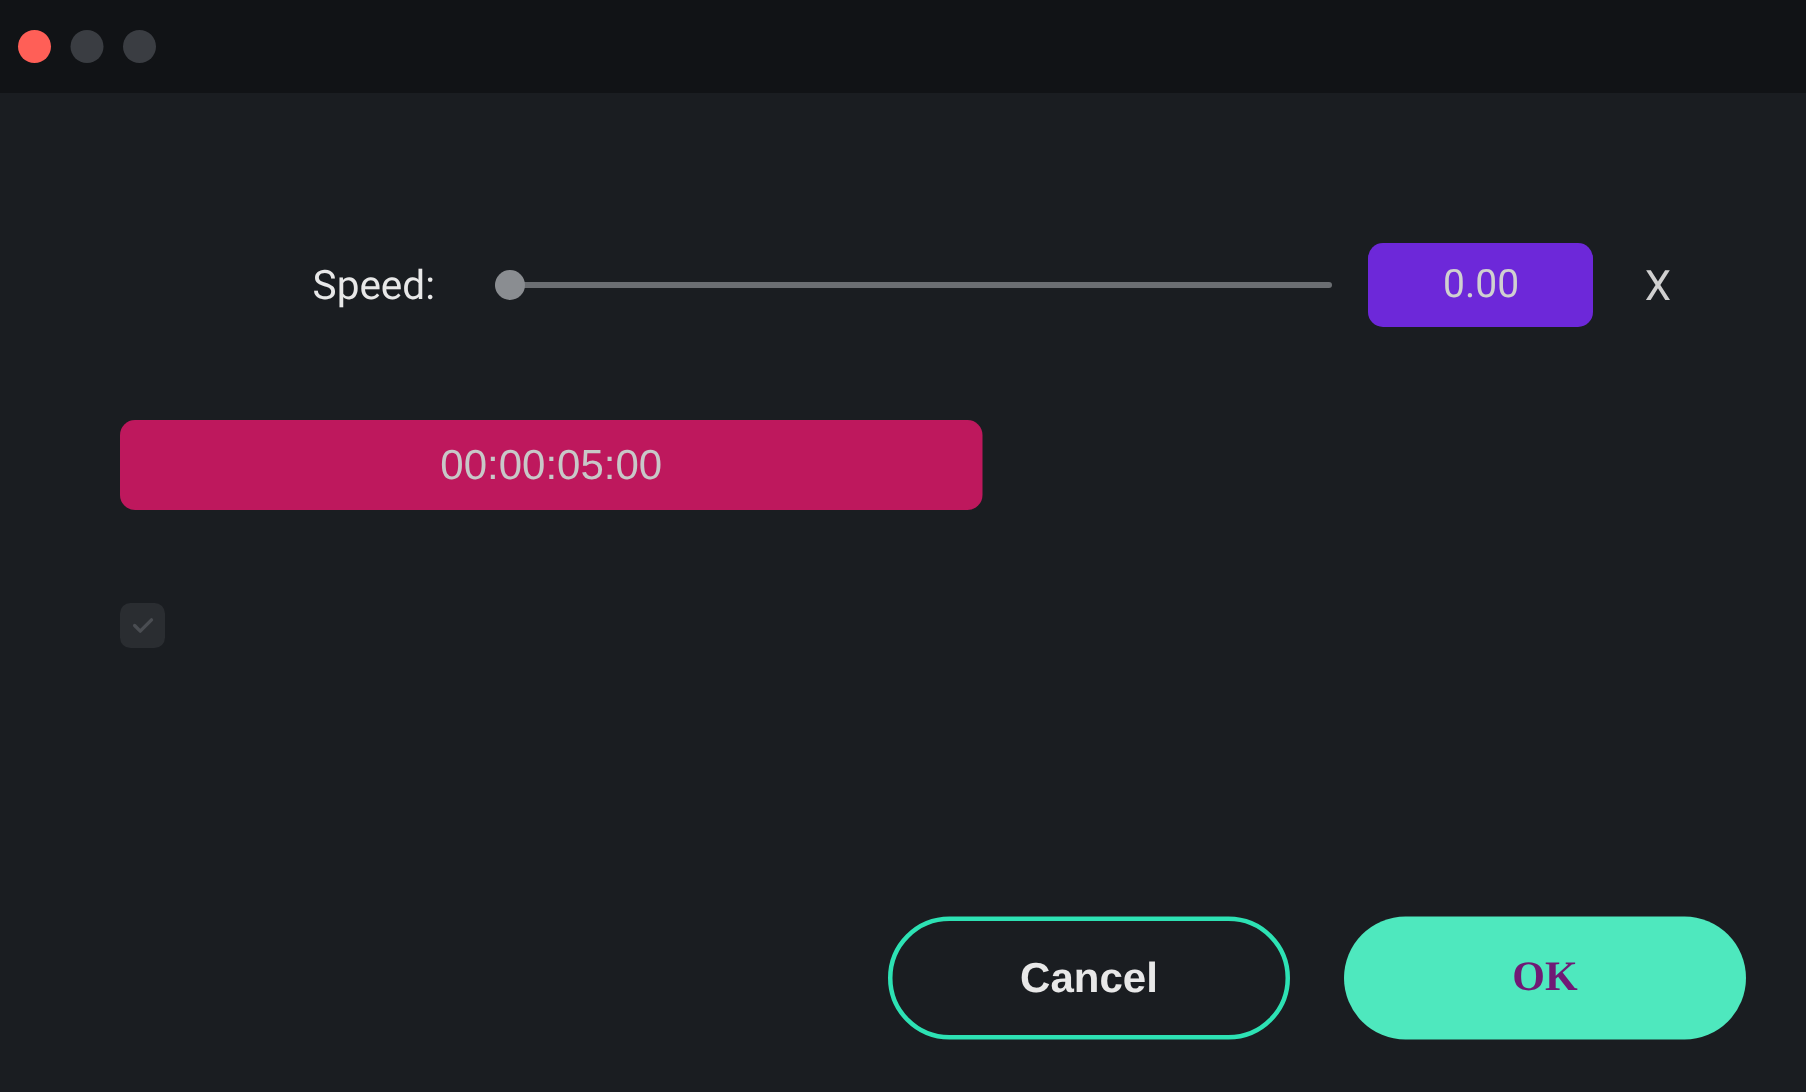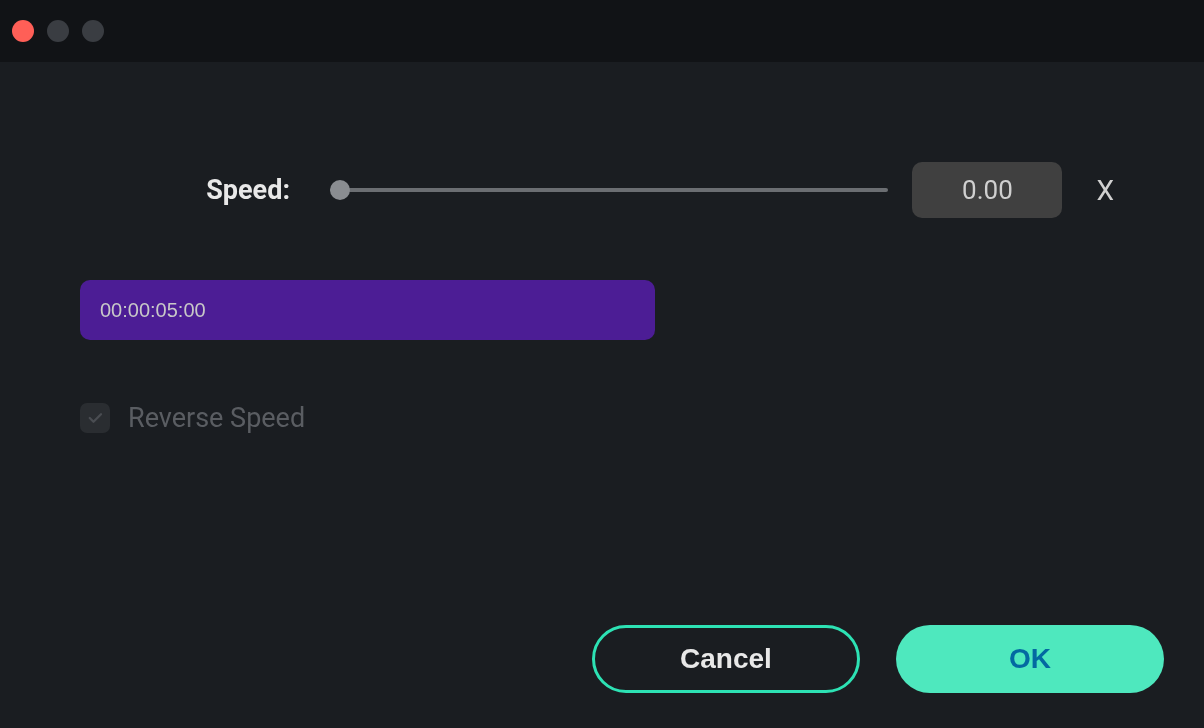--- a/index.html
+++ b/index.html
@@ -48,21 +48,21 @@
       display: flex;
       align-items: center;
       margin-bottom: 62px;
     }
     
     .form-label {
       width: 250px;
       text-align: right;
       color: #e8e8e8;
       font-size: 27px;
-      font-weight: 700;
+      font-weight: 400;
       padding-right: 40px;
     }
     
     .form-control-area {
       flex: 1;
       display: flex;
       align-items: center;
       gap: 24px;
     }
     
@@ -88,47 +88,48 @@
       width: 20px;
       height: 20px;
       background: #8a8d91;
       border-radius: 50%;
       cursor: pointer;
     }
     
     .speed-value-box {
       width: 150px;
       height: 56px;
-      background: #404040;
+      background: #6d28d9;
       border-radius: 10px;
       display: flex;
       align-items: center;
       justify-content: center;
       color: #d0d0d0;
       font-size: 26px;
       font-weight: 400;
     }
     
     .speed-unit {
       color: #d0d0d0;
       font-size: 28px;
       font-weight: 400;
       padding: 0 10px;
     }
     
     .duration-input {
       width: 575px;
       height: 60px;
-      background: #4c1d95;
+      background: #be185d;
       border: none;
       border-radius: 10px;
       color: #c8c8c8;
-      font-size: 20px;
+      font-size: 28px;
       padding: 0 20px;
       outline: none;
+      text-align: center;
     }
     
     .checkbox-group {
       display: flex;
       align-items: center;
       gap: 18px;
     }
     
     .checkbox {
       width: 30px;
@@ -170,40 +171,41 @@
     .button-row {
       position: absolute;
       bottom: 35px;
       right: 40px;
       display: flex;
       gap: 36px;
     }
     
     .btn {
       width: 268px;
-      height: 68px;
+      height: 82px;
       border-radius: 41px;
       font-size: 28px;
       font-weight: 600;
       cursor: pointer;
       display: flex;
       align-items: center;
       justify-content: center;
       border: none;
     }
     
     .btn-cancel {
       background: transparent;
       border: 3px solid #2de2b4;
       color: #e8e8e8;
     }
     
     .btn-ok {
       background: #4ee8be;
-      color: #0369a1;
+      color: #701a75;
+      font-family: Liberation Serif, serif;
     }
   </style>
 </head>
 <body>
 
 <div class="titlebar">
   <div class="traffic-light traffic-red"></div>
   <div class="traffic-light traffic-gray"></div>
   <div class="traffic-light traffic-gray"></div>
 </div>
@@ -229,21 +231,20 @@
   </div>
 
   <div class="form-row">
     <div class="form-control-area">
       <div class="checkbox-group">
         <div class="checkbox checkbox-disabled">
           <svg viewBox="0 0 24 24" width="18" height="18">
             <path d="M5 12l5 5L20 7" stroke="#4a4d52" stroke-width="3" fill="none" stroke-linecap="round" stroke-linejoin="round"></path>
           </svg>
         </div>
-        <span class="checkbox-label checkbox-label-disabled">Reverse Speed</span>
       </div>
     </div>
   </div>
 
 
 </div>
 
 <div class="button-row">
   <button class="btn btn-cancel">Cancel</button>
   <button class="btn btn-ok">OK</button>

